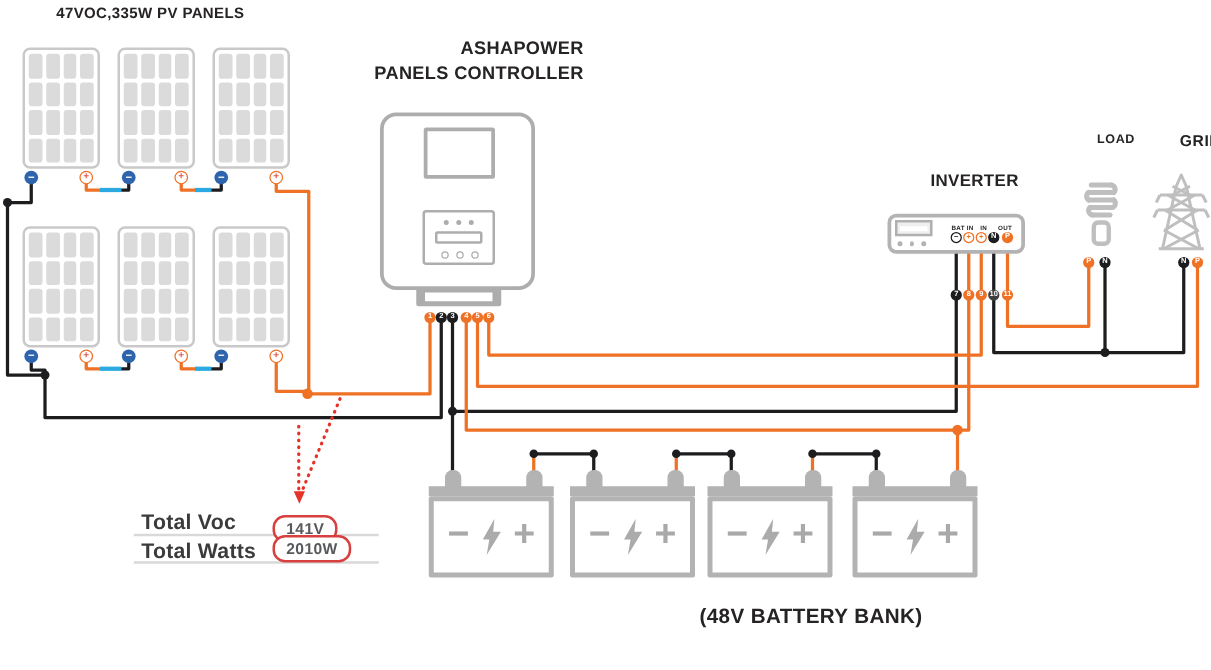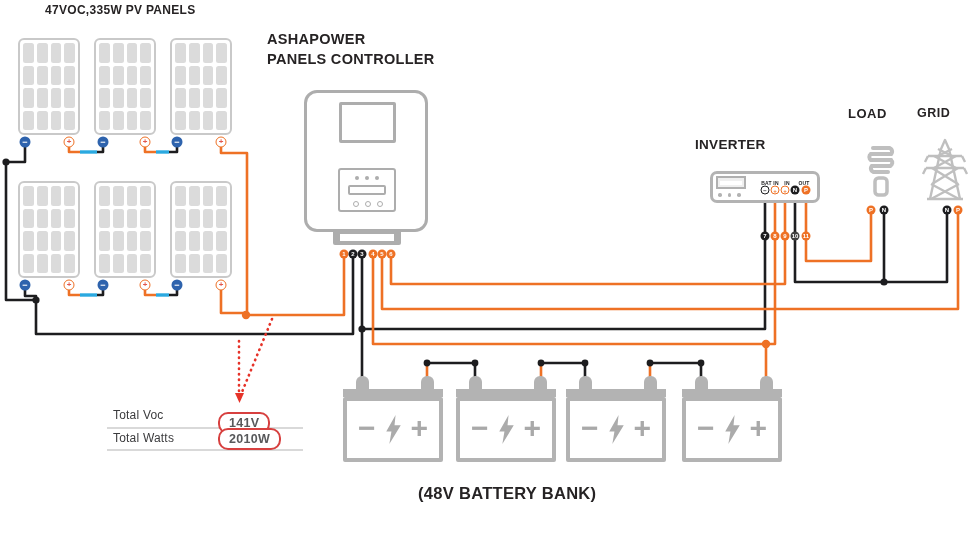--- a/index.html
+++ b/index.html
@@ -2,21 +2,21 @@
 <html><head>
 <meta charset="utf-8">
 <style>
   html,body{margin:0;padding:0;background:#fff;}
   .stage{position:relative;width:969px;height:536px;background:#fff;overflow:hidden;
          font-family:"Liberation Sans",sans-serif;color:#262324;}
   svg.layer{position:absolute;left:0;top:0;z-index:1;}
 
   
   .h-title{position:absolute;z-index:2;font-weight:bold;color:#262324;letter-spacing:.3px;white-space:nowrap;}
-  .center{text-align:left;}
+  .center{text-align:right;}
 
   
   .pv-panel{position:absolute;z-index:2;width:62px;height:97px;background:#fff;border:2.5px solid #C9C9C9;
             border-radius:6px;box-sizing:border-box;}
   .pv-panel .cells{position:absolute;inset:3px;display:grid;grid-template-columns:repeat(4,1fr);
                    grid-template-rows:repeat(4,1fr);gap:3px;}
   .pv-panel .cells i{background:#DBDBDB;border-radius:2.5px;}
 
   .pv-term{position:absolute;z-index:3;width:11px;height:11px;border-radius:50%;box-sizing:border-box;
            text-align:center;transform:translate(-50%,-50%);}
@@ -64,21 +64,21 @@
 
   
   .battery{position:absolute;z-index:2;width:100px;height:86px;top:376px;}
   .battery .post{position:absolute;top:0;width:13px;height:15px;background:#B3B3B3;border-radius:6px 6px 0 0;}
   .battery .bar{position:absolute;left:0;right:0;top:13px;height:8px;background:#B3B3B3;}
   .battery .box{position:absolute;left:0;right:0;top:21px;bottom:0;background:#fff;border:4px solid #B3B3B3;
                 border-radius:2px;box-sizing:border-box;display:flex;align-items:center;justify-content:center;gap:9px;}
   .battery .sym{color:#A9A9A9;font:bold 30px/30px "Liberation Sans",sans-serif;margin-top:-4px;}
 
   
-  .sum-label{position:absolute;z-index:2;font-weight:normal;font-size:12px;color:#3B3B3D;letter-spacing:.2px;}
+  .sum-label{position:absolute;z-index:2;font-weight:bold;font-size:17px;color:#3B3B3D;letter-spacing:.2px;}
   .sum-box{position:absolute;z-index:3;border:2px solid #D7403F;border-radius:10px;background:#fff;
            padding:2px 9px;font-weight:bold;font-size:12.5px;color:#58595B;letter-spacing:.3px;}
   .sum-line{position:absolute;z-index:1;left:107px;width:196px;height:2px;background:#D9D9D9;}
 </style>
 </head>
 <body>
 
 <div class="stage">
 
   <svg class="layer" width="969" height="536" viewBox="0 0 969 536">
@@ -176,21 +176,21 @@
 
   <div class="h-title" style="left:45px;top:3px;font-size:12px;">47VOC,335W PV PANELS</div>
 
   <div class="h-title center" style="left:267px;top:29px;width:200px;font-size:14.5px;line-height:20px;">
     <div>ASHAPOWER</div>
     <div>PANELS CONTROLLER</div>
   </div>
 
   <div class="h-title center" style="left:695px;top:137px;width:120px;font-size:13.5px;">INVERTER</div>
 
-  <div class="h-title center" style="left:848px;top:106px;width:60px;font-size:13px;letter-spacing:.5px;">LOAD</div>
+  <div class="h-title center" style="left:848px;top:106px;width:60px;font-size:10px;letter-spacing:.5px;">LOAD</div>
   <div class="h-title center" style="left:917px;top:106px;width:60px;font-size:12.5px;letter-spacing:.5px;">GRID</div>
 
   <div class="pv-panel" style="left:18px;top:38px">
       <div class="cells">
         <i></i>
         <i></i>
         <i></i>
         <i></i>
         <i></i>
         <i></i>

